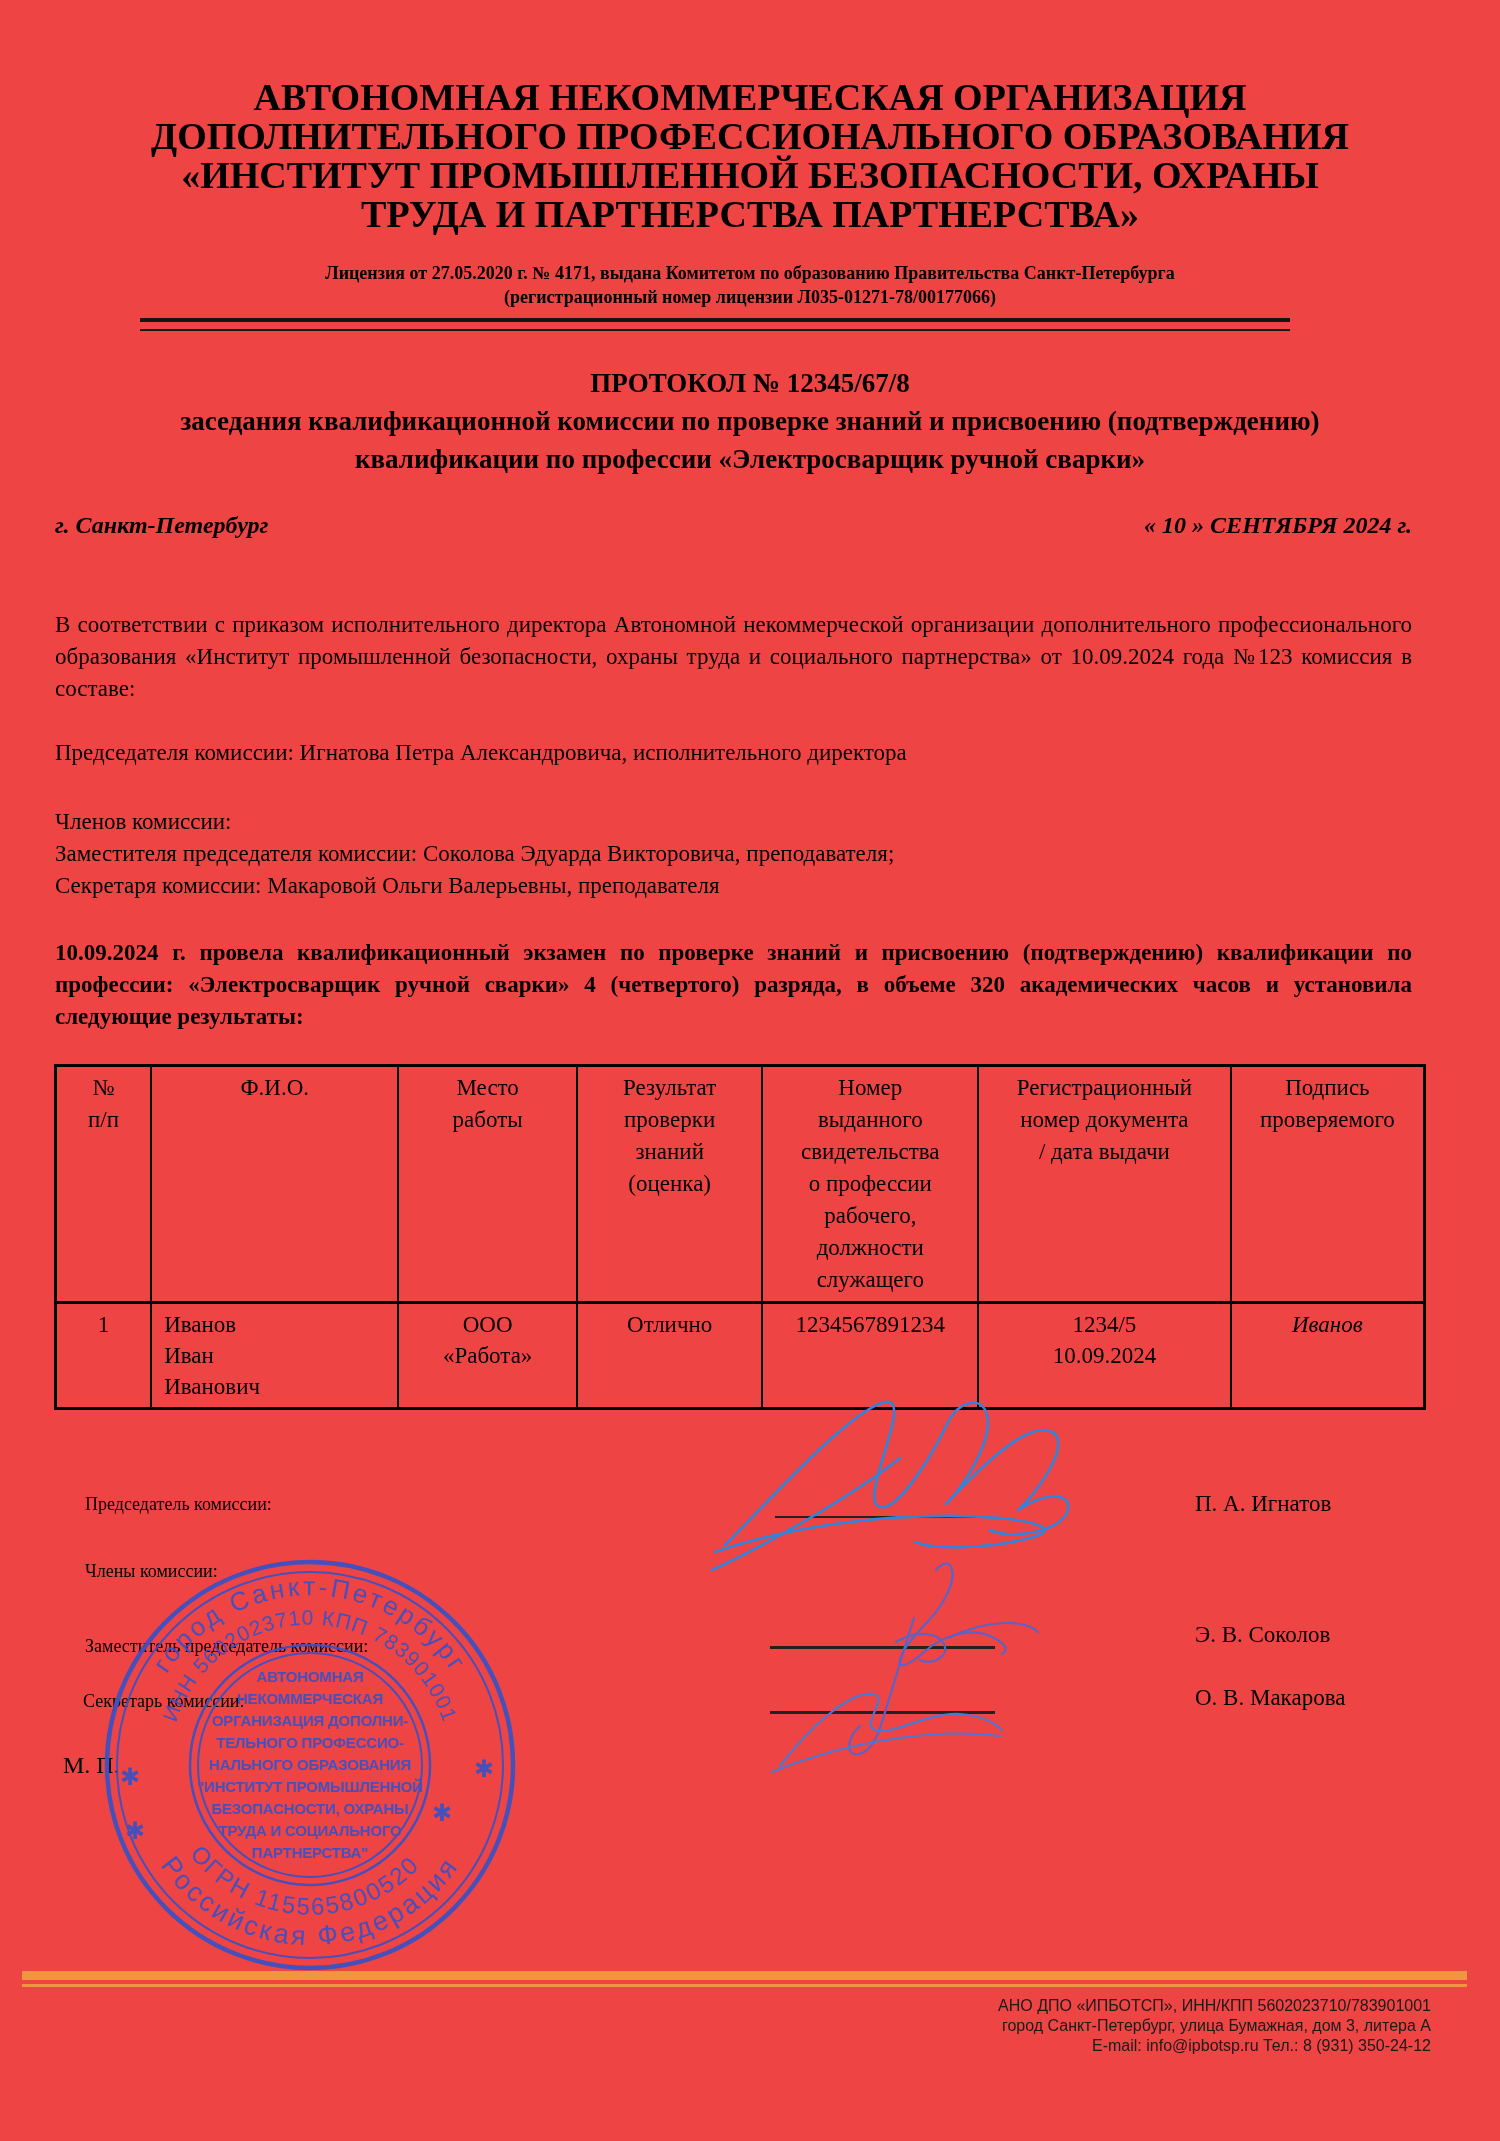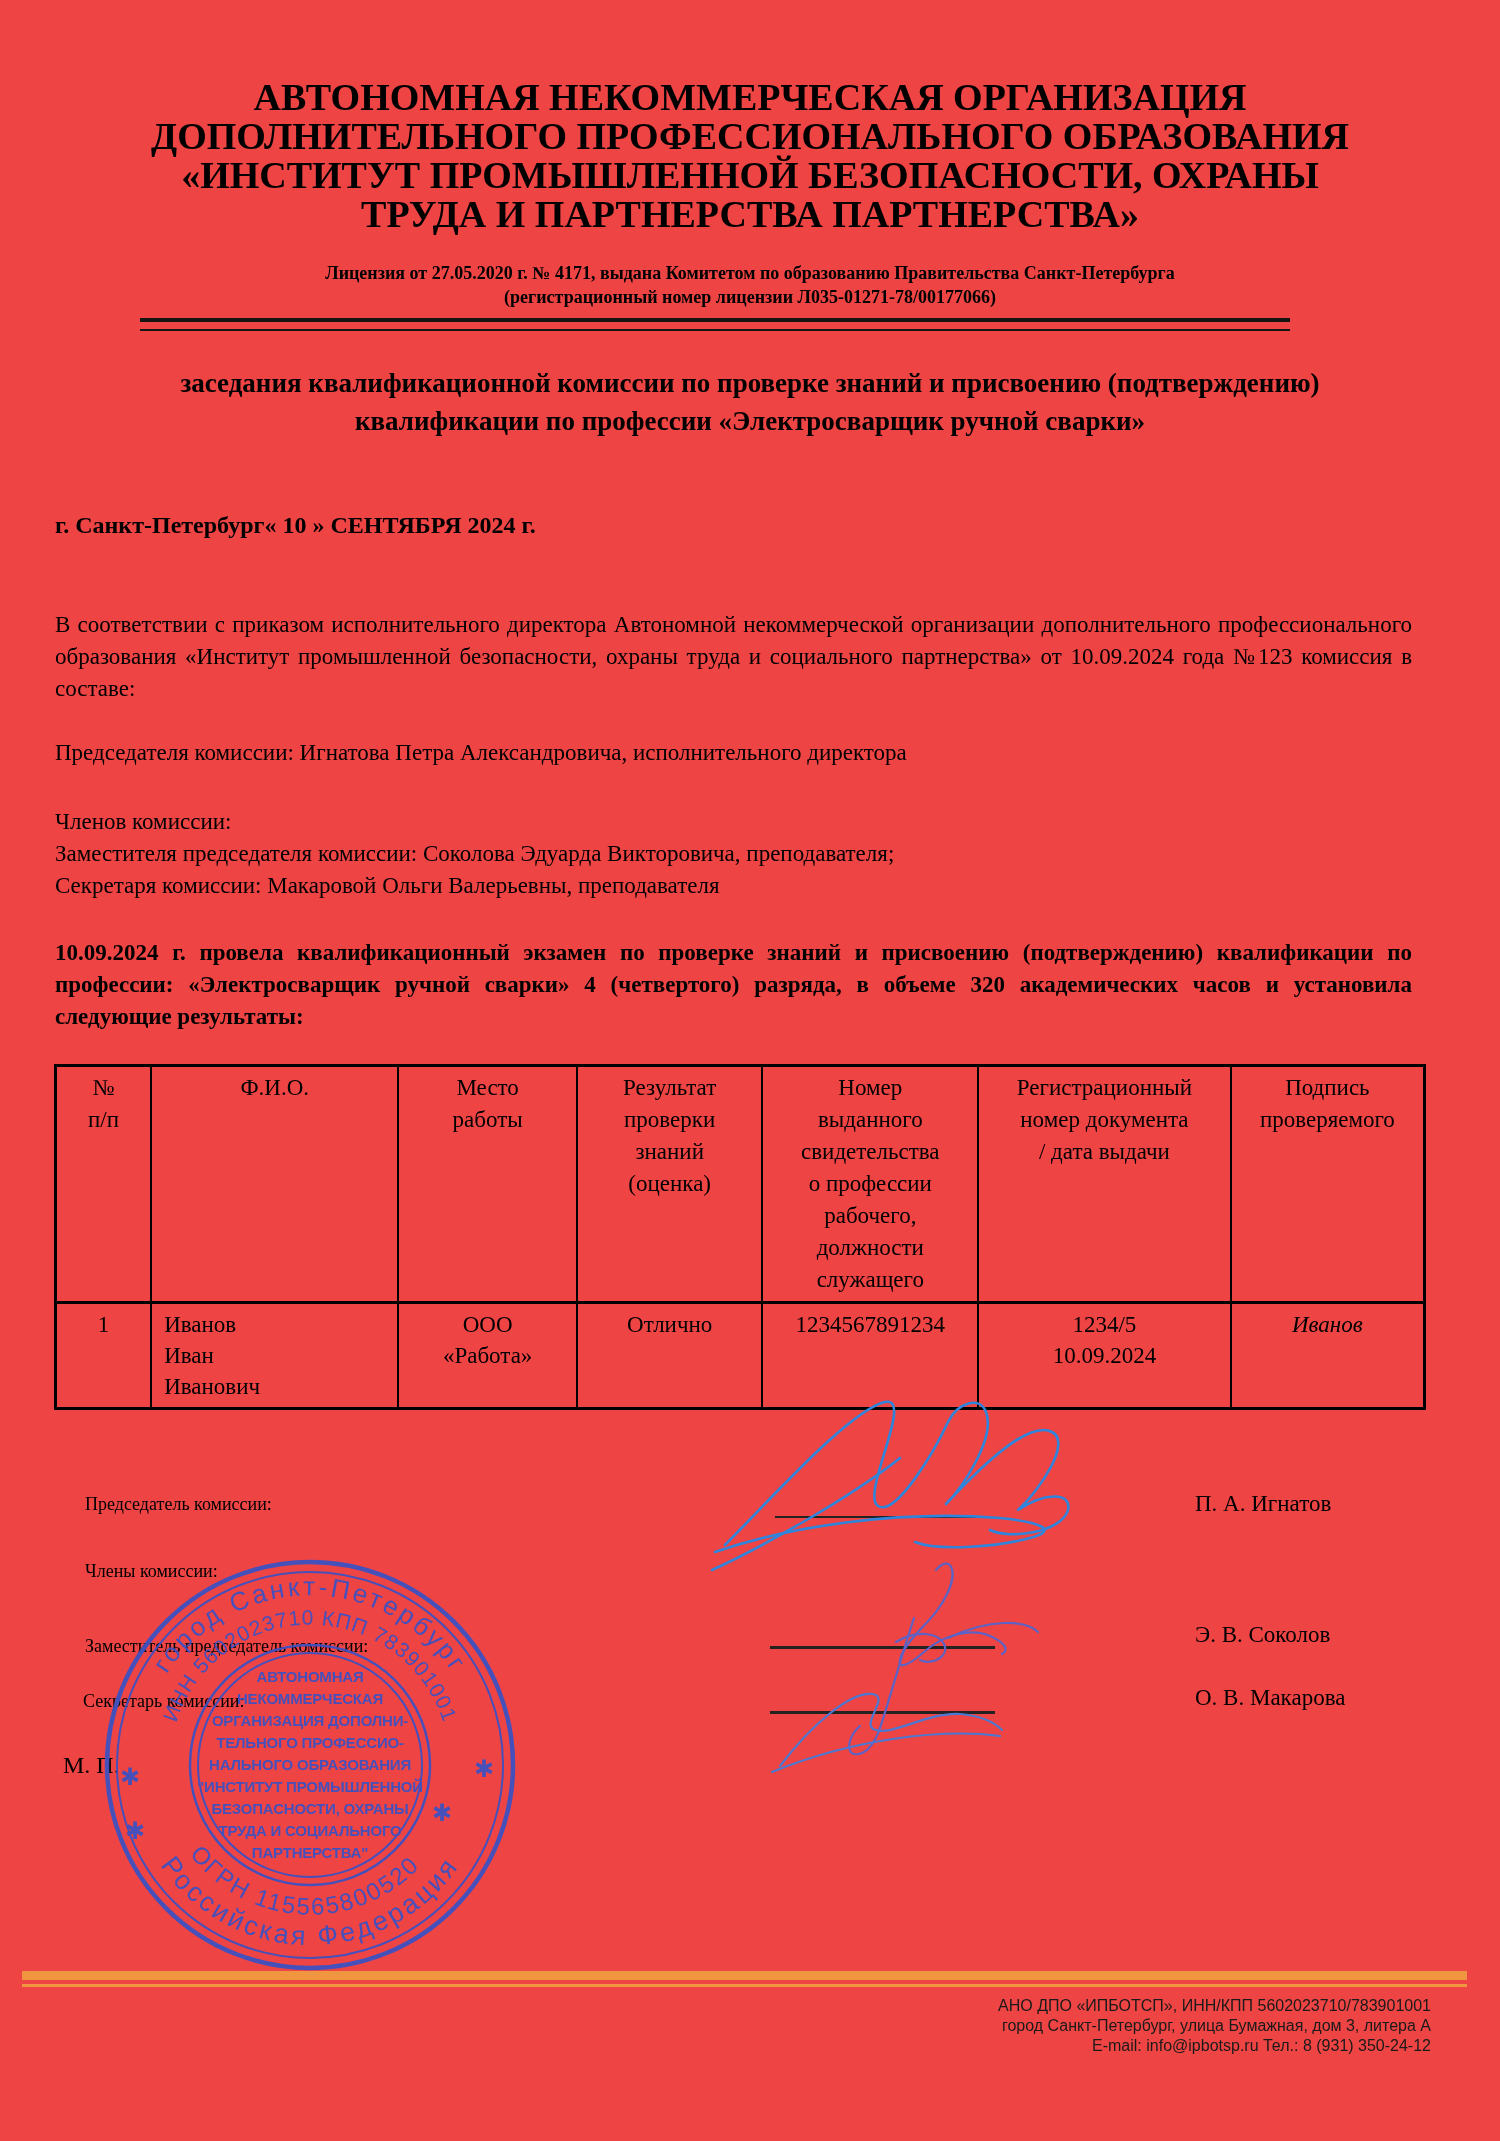--- a/index.html
+++ b/index.html
@@ -4,22 +4,22 @@
 <style>
   html,body{margin:0;padding:0;background:#ffffff;}
   .page{position:relative;width:1500px;height:2141px;background:#ef4444;overflow:hidden;
         font-family:"Liberation Serif","DejaVu Serif",serif;color:#000;}
   .abs{position:absolute;}
   .center{text-align:center;width:1500px;left:0;}
   .org-title{top:78px;font-weight:bold;font-size:38px;line-height:39px;letter-spacing:0px;}
   .license{top:261px;font-weight:bold;font-size:18px;line-height:24px;}
   .divider{top:318px;left:140px;width:1150px;height:7px;border-top:4px solid #141414;border-bottom:2px solid #141414;}
   .protocol-block{top:364px;font-weight:bold;font-size:27px;line-height:38px;}
-  .city-date{top:510px;left:55px;width:1357px;display:flex;justify-content:flex-start;
-             font-weight:bold;font-size:24px;line-height:30px;}
+  .city-date{top:510px;left:55px;width:1357px;display:flex;justify-content:space-between;
+             font-weight:bold;font-size:24px;line-height:30px;font-style:italic;}
   .para{left:55px;width:1357px;font-size:23px;line-height:32px;text-align:justify;}
   .p-intro{top:609px;}
   .line-chairman{top:737px;left:55px;width:1357px;font-size:23px;line-height:32px;}
   .members-block{top:806px;left:55px;width:1357px;font-size:23px;line-height:32px;}
   .p-exam{top:937px;font-weight:bold;}
   .doc-table{position:absolute;top:1064px;left:54px;width:1372px;border-collapse:collapse;
              border:3px solid #000;font-size:23px;}
   .doc-table th{border:2px solid #000;border-bottom:3px solid #000;font-weight:normal;
                 vertical-align:top;text-align:center;padding:5px 4px;line-height:32px;white-space:pre-line;}
   .doc-table td{border:2px solid #000;vertical-align:top;text-align:center;
@@ -54,20 +54,21 @@
   </div>
 
   <div class="abs center license">
     <div>Лицензия от 27.05.2020 г. № 4171, выдана Комитетом по образованию Правительства Санкт-Петербурга</div>
     <div>(регистрационный номер лицензии Л035-01271-78/00177066)</div>
   </div>
 
   <div class="abs divider"></div>
 
   <div class="abs center protocol-block">
+    <div>ПРОТОКОЛ № 12345/67/8</div>
     <div>заседания квалификационной комиссии по проверке знаний и присвоению (подтверждению)</div>
     <div>квалификации по профессии «Электросварщик ручной сварки»</div>
   </div>
 
   <div class="abs city-date">
     <span>г. Санкт-Петербург</span>
     <span>« 10 » СЕНТЯБРЯ 2024 г.</span>
   </div>
 
   <div class="abs para p-intro">В соответствии с приказом исполнительного директора Автономной некоммерческой организации дополнительного профессионального образования «Институт промышленной безопасности, охраны труда и социального партнерства» от 10.09.2024 года №123 комиссия в составе:</div>

